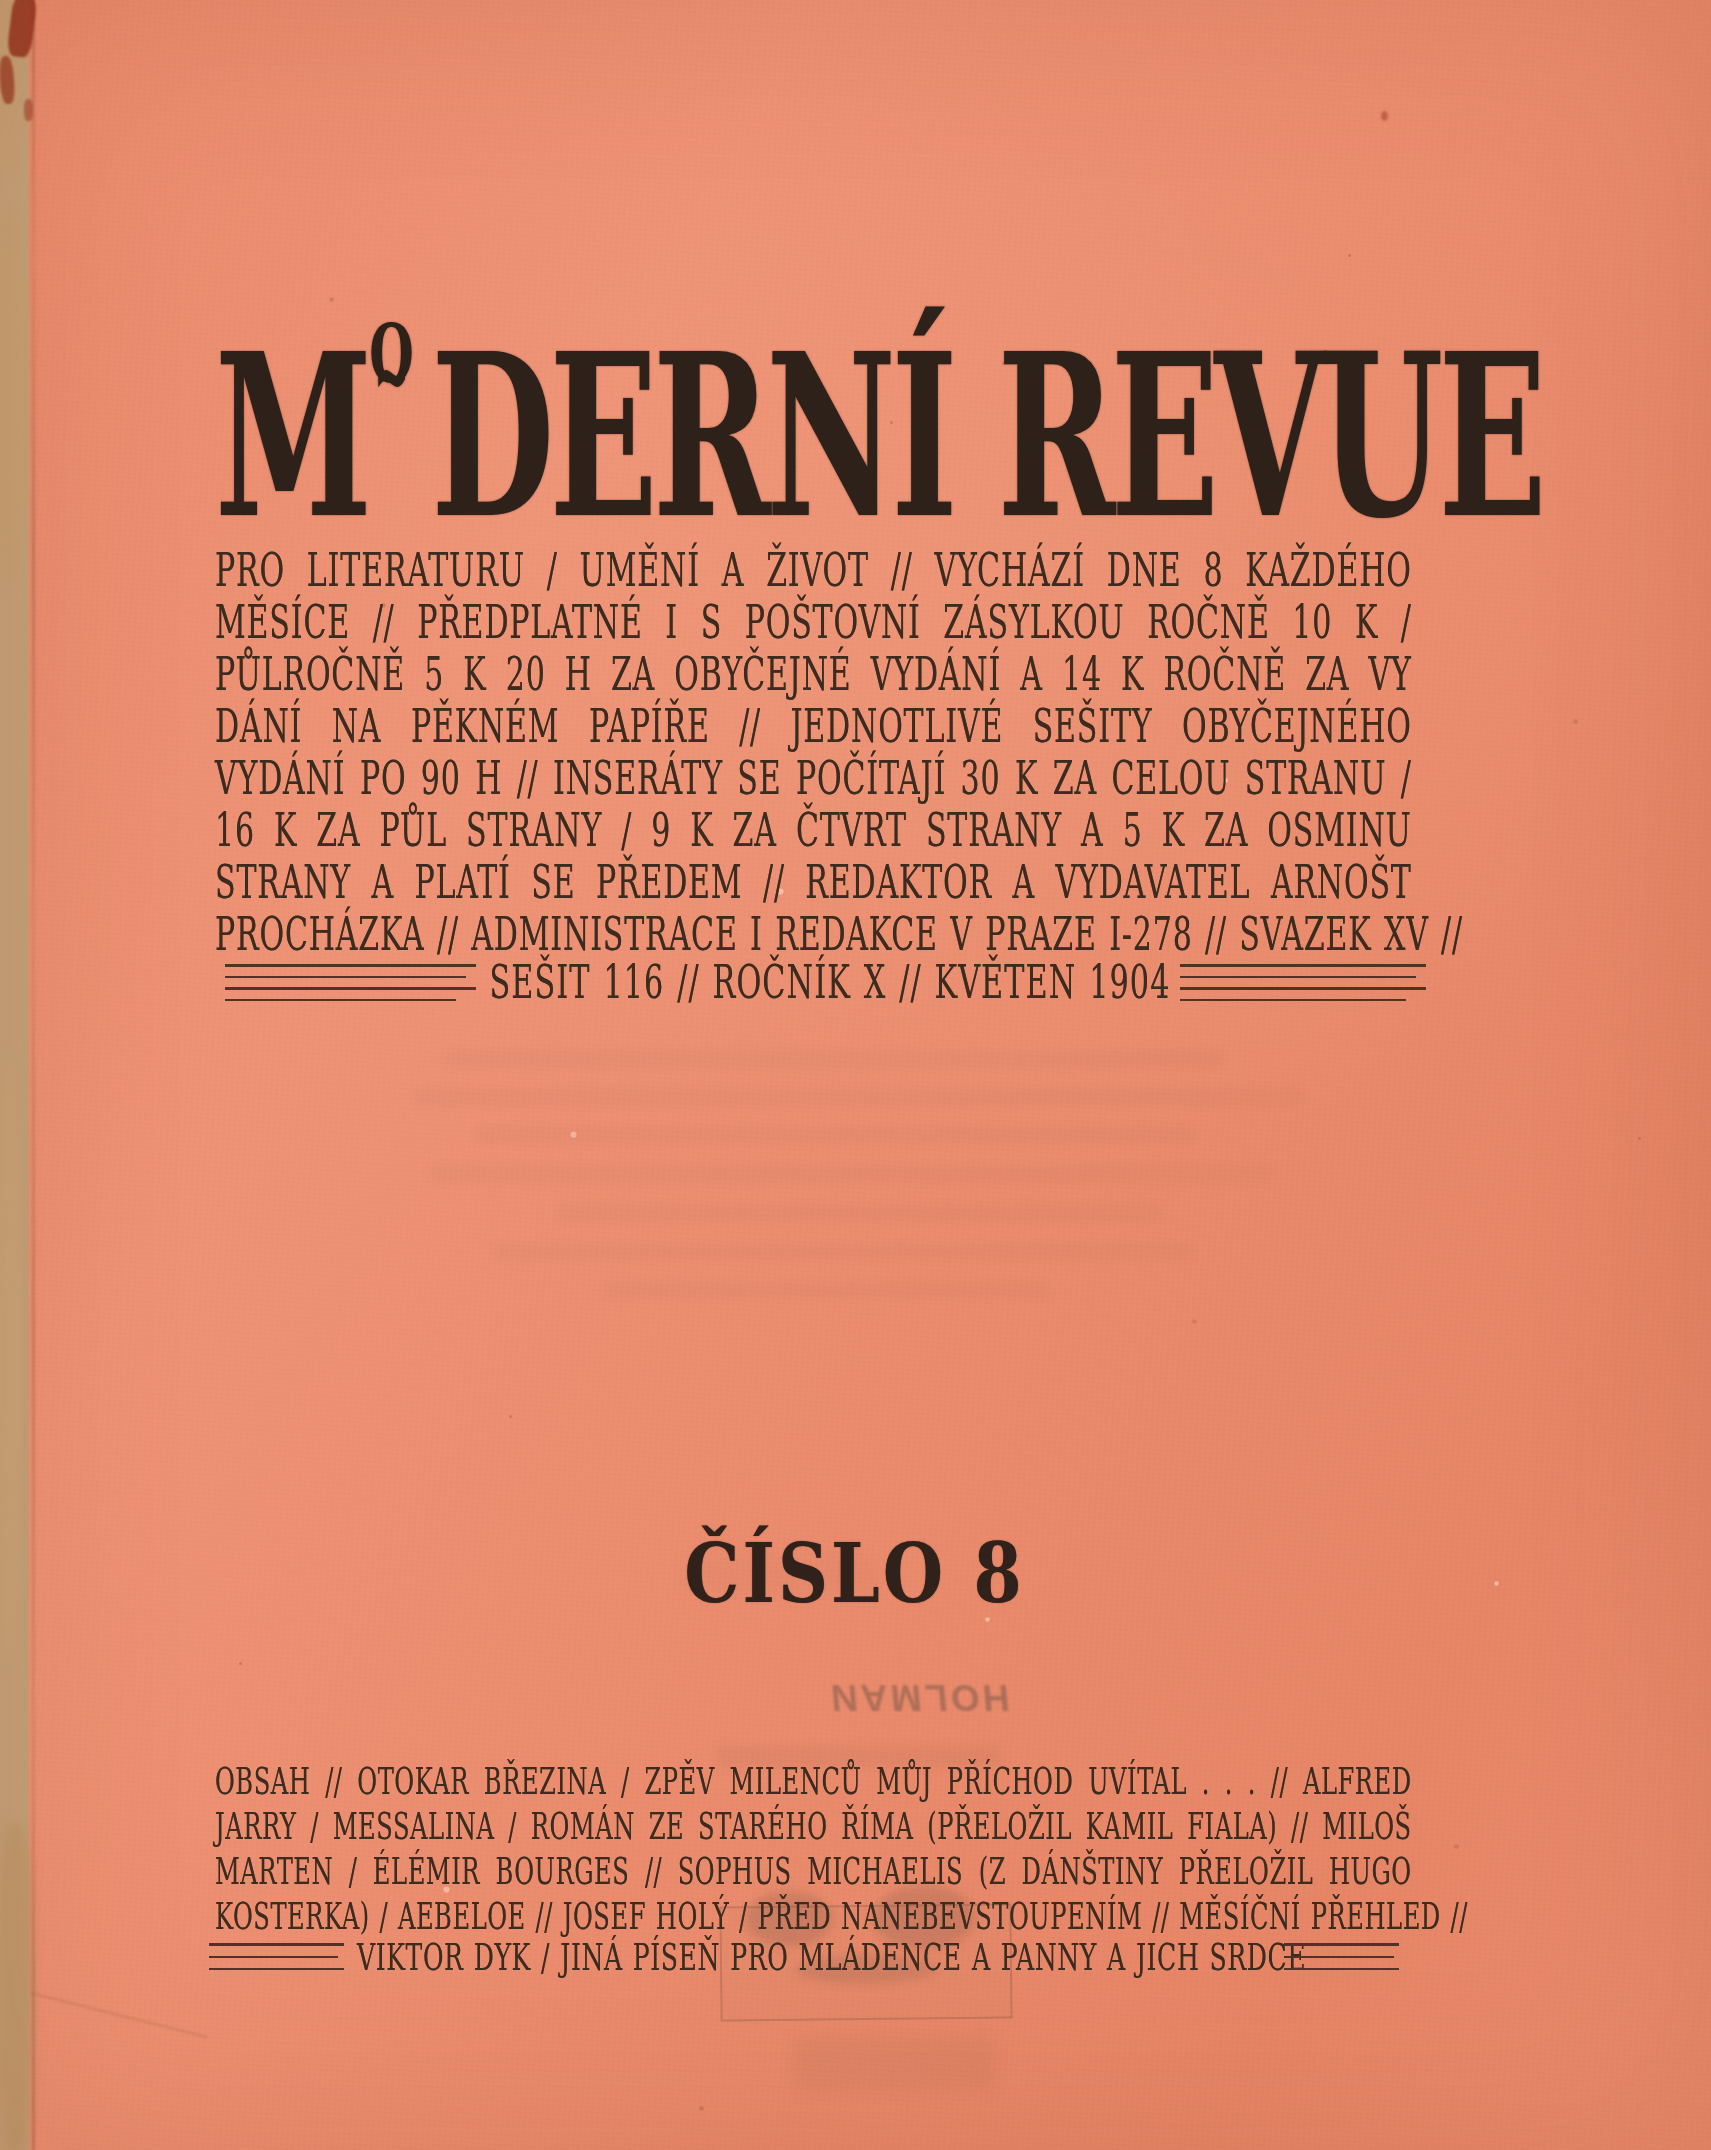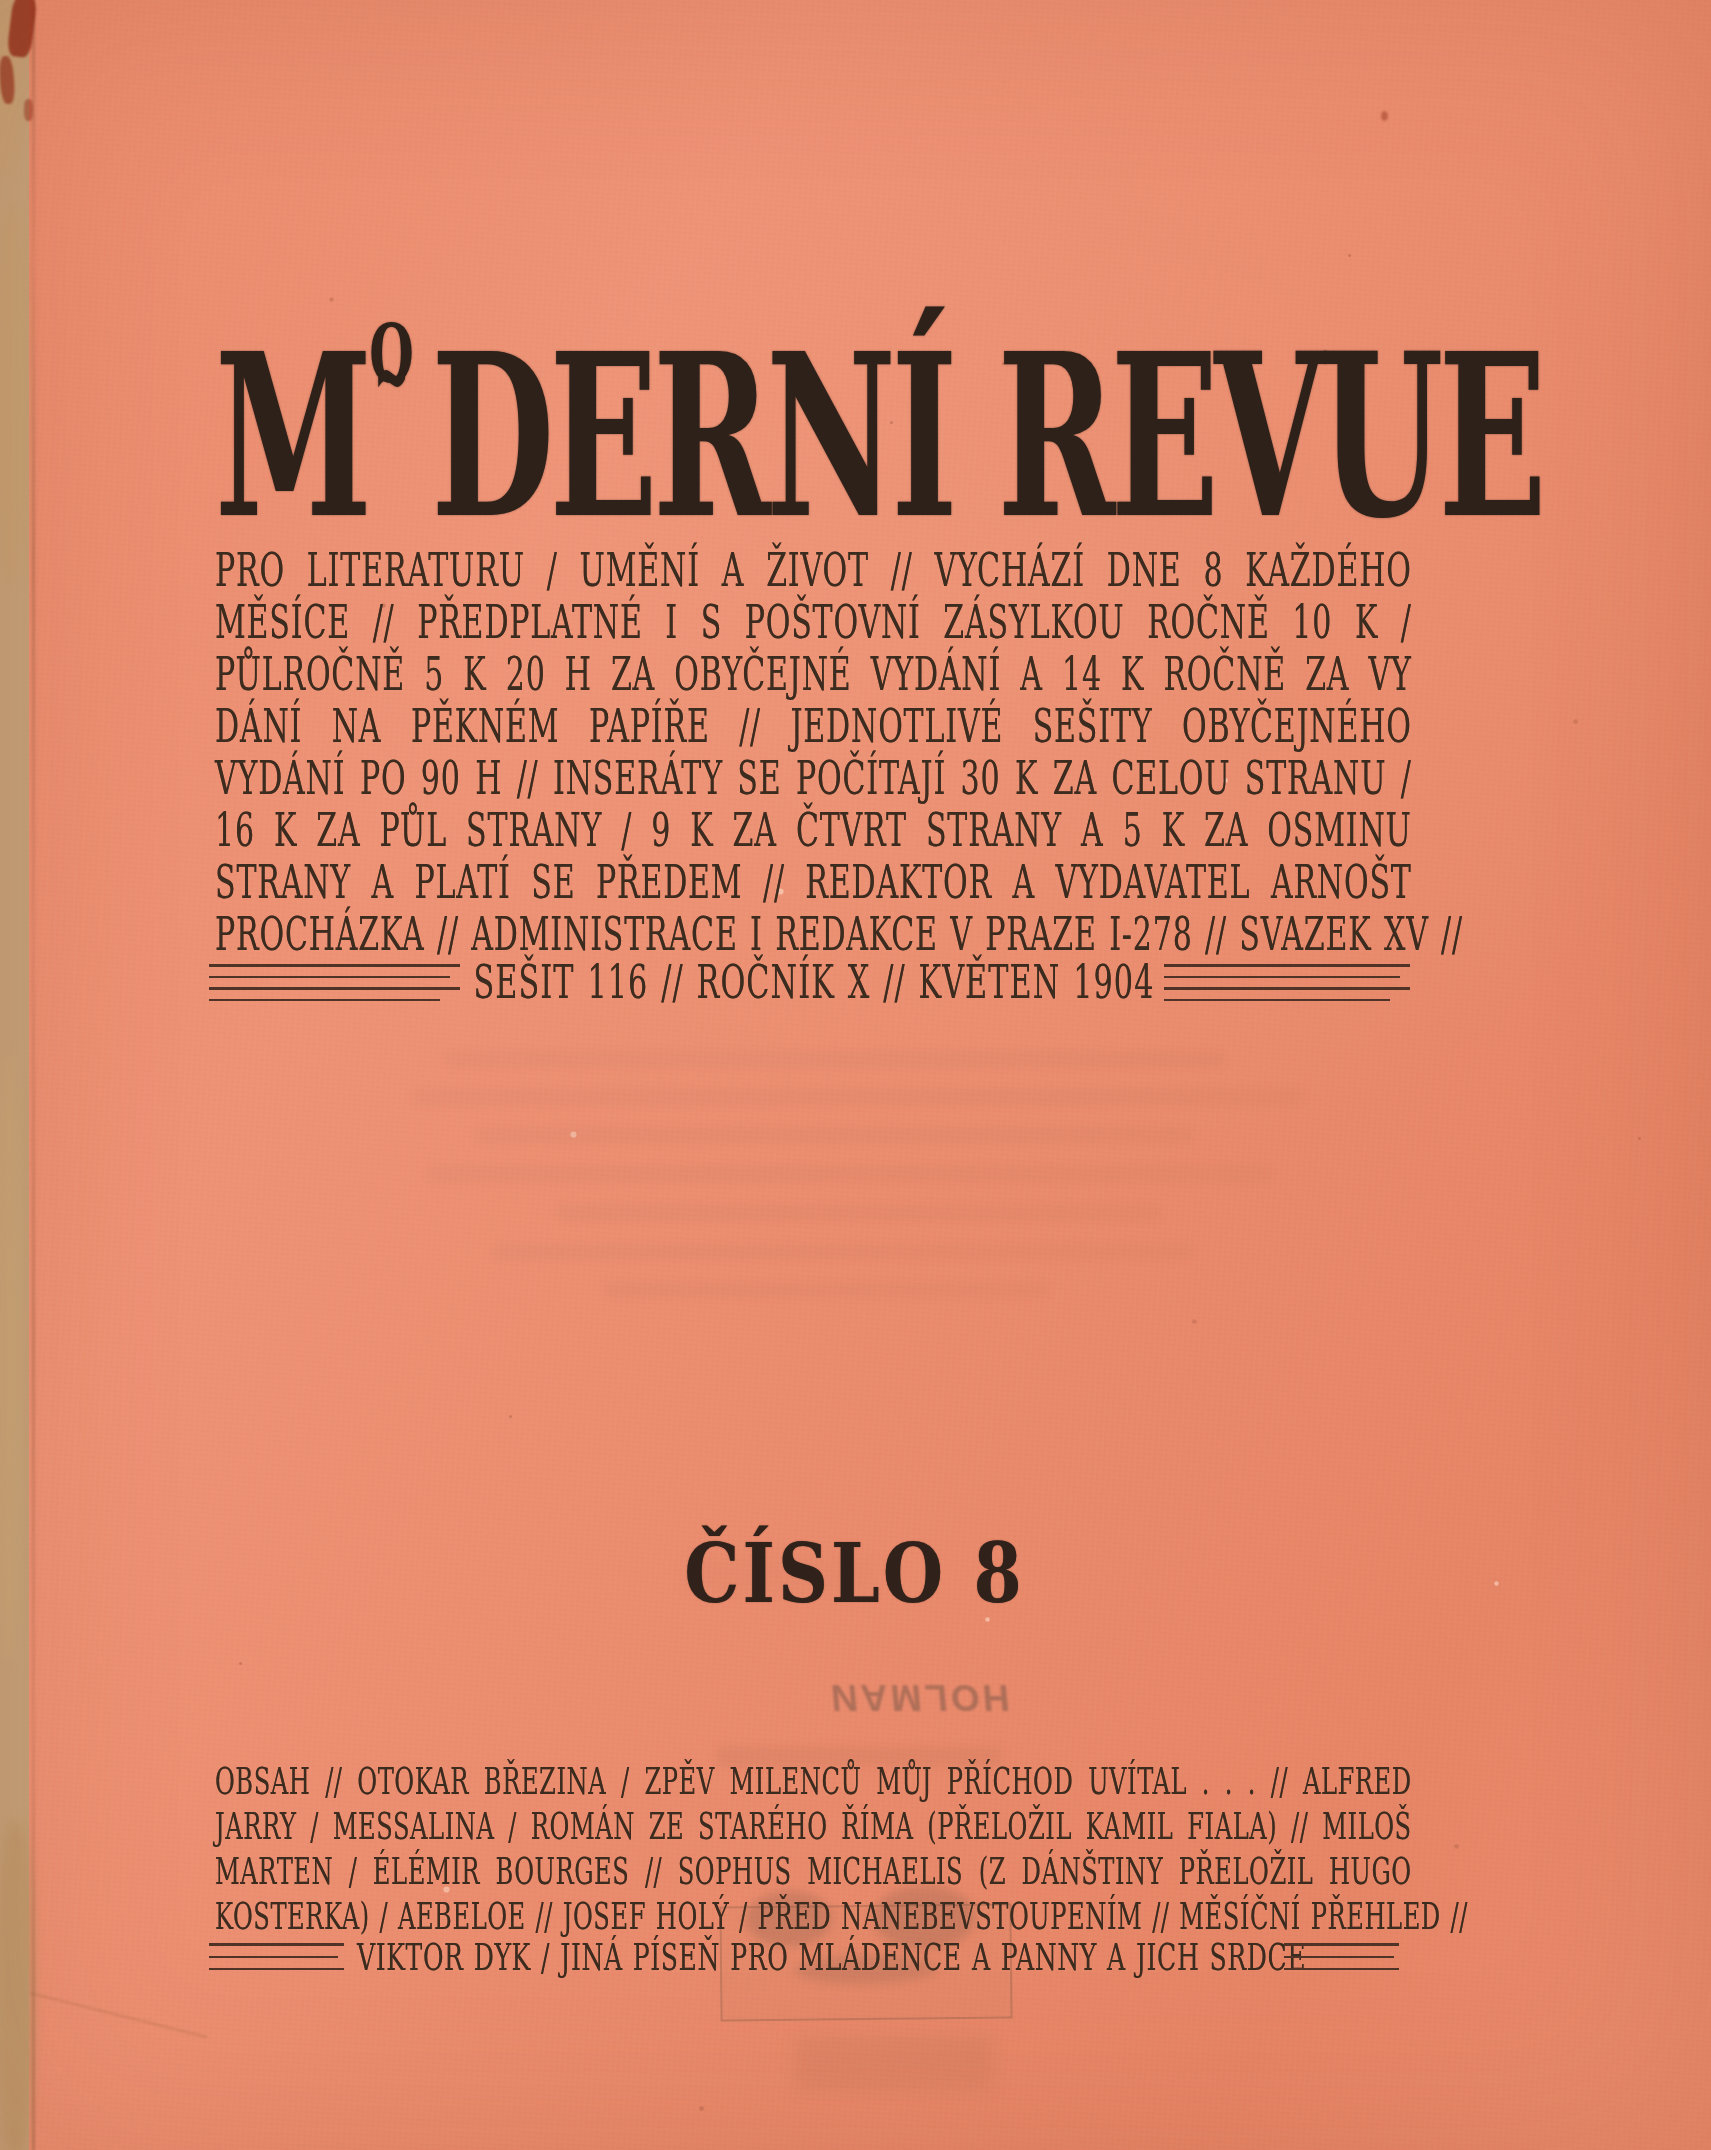--- a/index.html
+++ b/index.html
@@ -83,21 +83,21 @@
   
   .masthead{position:absolute;left:0;top:544px;width:1829px;transform:scaleX(0.6543);
     transform-origin:0 0;}
   .mast-line{
     height:52px;line-height:52px;font-size:46px;letter-spacing:1.2px;word-spacing:3.2px;
     text-align:justify;text-align-last:justify;white-space:nowrap;color:#3c2b1f;
     text-shadow:0 0 0.8px rgba(60,43,31,.6);
   }
 
   
-  .issue-row{position:absolute;left:0;top:957px;width:100%;height:51px;font-size:46px;color:#3c2b1f;}
+  .issue-row{position:absolute;left:16px;top:957px;width:100%;height:51px;font-size:46px;color:#3c2b1f;}
   .rules{position:absolute;display:flex;flex-direction:column;justify-content:space-between;}
   .rules span{display:block;height:2.4px;background:#4e3326;}
   .issue-rules-left{left:-6.4px;top:7.2px;width:251px;height:37px;}
   .issue-rules-right{left:949px;top:7.2px;width:246px;height:37px;}
   .rules span:nth-child(2){width:96%;}
   .rules span:nth-child(4){width:92%;}
   .issue-text{position:absolute;left:80px;top:0;width:1038px;line-height:51px;text-align:center;
     letter-spacing:1.6px;word-spacing:3.2px;transform:scaleX(.659);white-space:nowrap;
     text-shadow:0 0 0.8px rgba(60,43,31,.6);}
 

